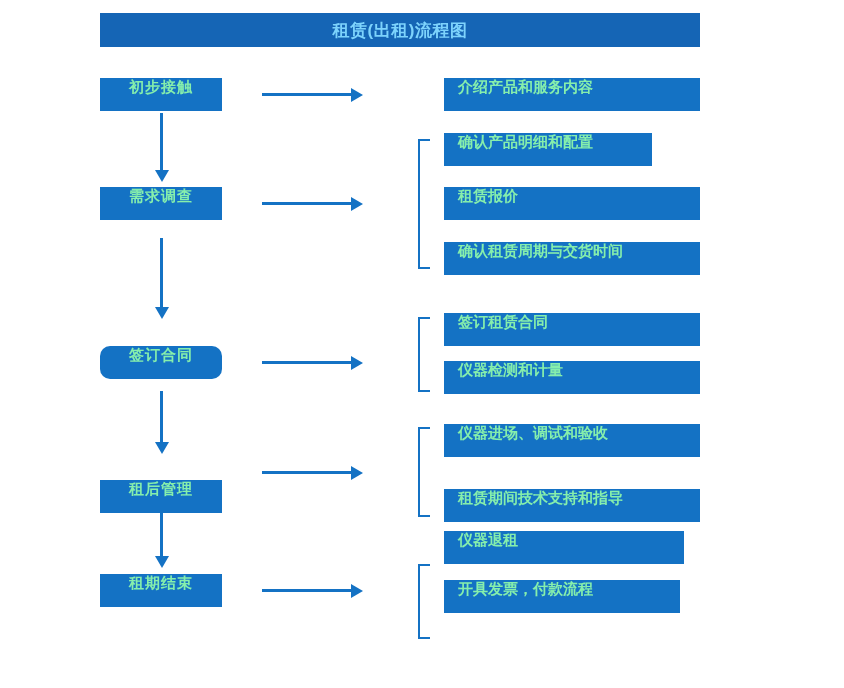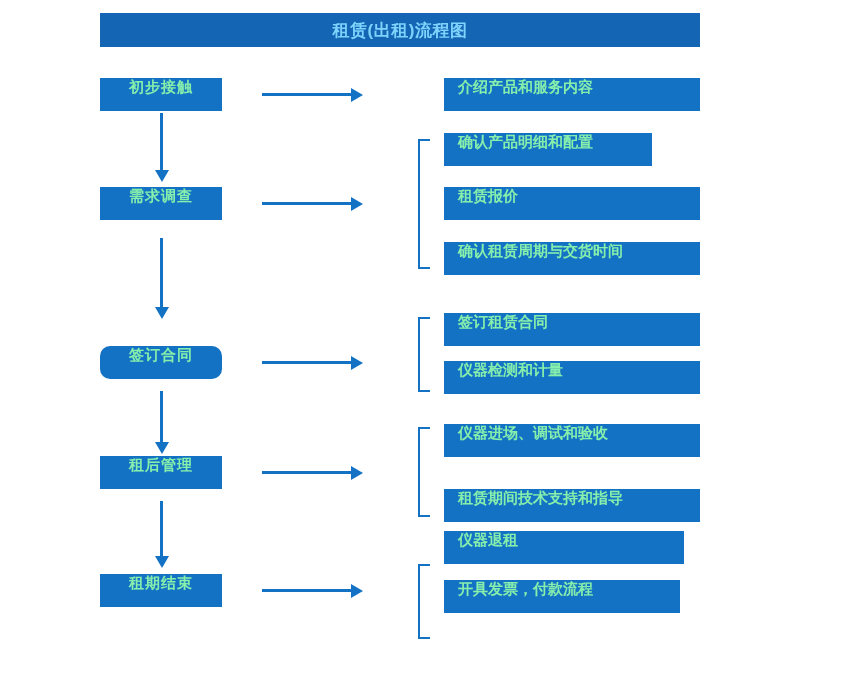--- a/index.html
+++ b/index.html
@@ -133,21 +133,21 @@
   <div class="arrow-h" style="left:262px; top:361px; width:90px;"></div>
   <div class="bracket" style="left:418px; top:317px; height:75px;"></div>
   <div class="box right" style="left:444px; top:313px; width:256px;">
     <span>签订租赁合同</span>
   </div>
   <div class="box right" style="left:444px; top:361px; width:256px;">
     <span>仪器检测和计量</span>
   </div>
   <div class="arrow-v" style="left:160px; top:391px; height:52px;"></div>
 
-  <div class="box left" style="left:100px; top:456px;">
+  <div class="box left" style="left:100px; top:480px;">
     <span>租后管理</span>
   </div>
   <div class="arrow-h" style="left:262px; top:471px; width:90px;"></div>
   <div class="bracket" style="left:418px; top:427px; height:90px;"></div>
   <div class="box right" style="left:444px; top:424px; width:256px;">
     <span>仪器进场、调试和验收</span>
   </div>
   <div class="box right" style="left:444px; top:489px; width:256px;">
     <span>租赁期间技术支持和指导</span>
   </div>

